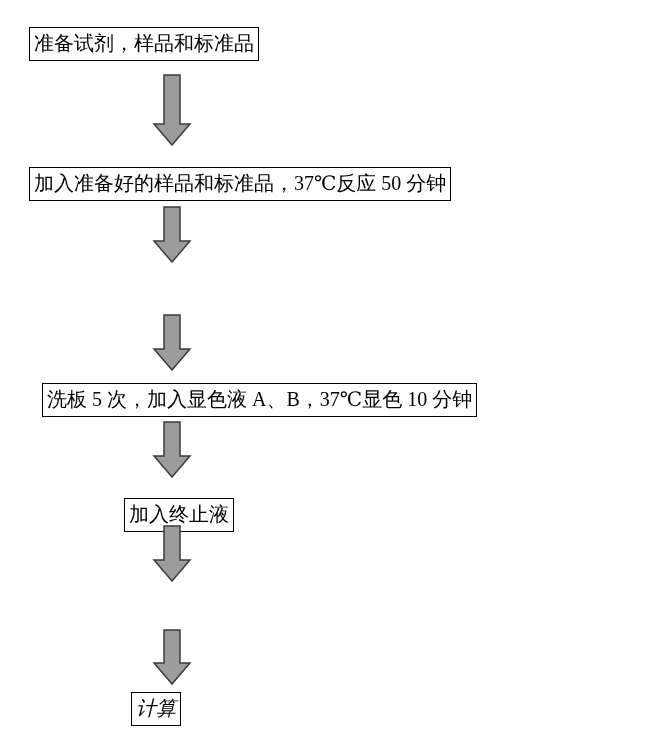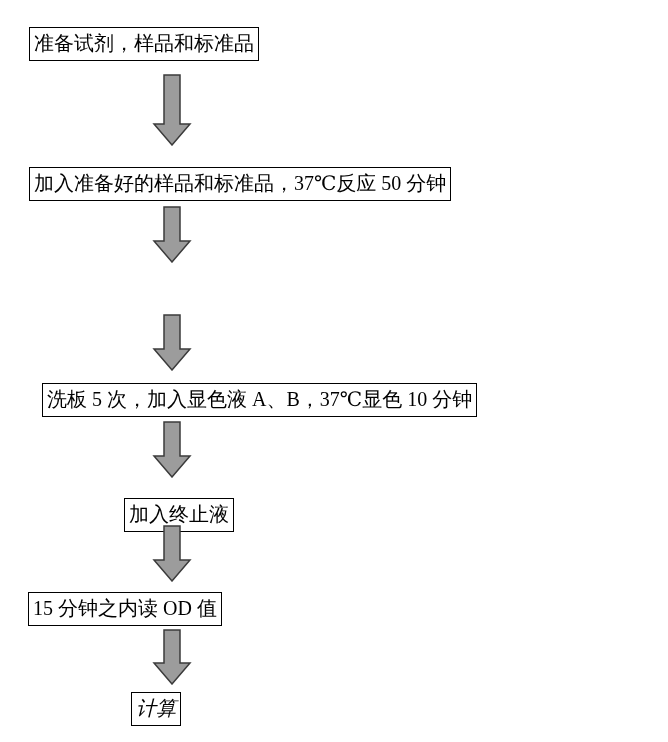--- a/index.html
+++ b/index.html
@@ -76,21 +76,20 @@
   </div>
 
   <div class="flow-box" style="left: 95px; top: 498px; margin-left: 29px;">加入终止液</div>
 
   <div class="flow-arrow" style="left: 152px; top: 525px;">
     <svg width="40" height="57" viewBox="0 0 40 57" xmlns="http://www.w3.org/2000/svg">
       <polygon points="12,1 28,1 28,35 38,35 20,56 2,35 12,35" fill="#9c9c9c"></polygon>
     </svg>
   </div>
 
-  <div class="flow-box" style="left: 28px; top: 592px;">15 分钟之内读 OD 值</div>
 
   <div class="flow-arrow" style="left: 152px; top: 629px;">
     <svg width="40" height="56" viewBox="0 0 40 56" xmlns="http://www.w3.org/2000/svg">
       <polygon points="12,1 28,1 28,34 38,34 20,55 2,34 12,34" fill="#9c9c9c"></polygon>
     </svg>
   </div>
 
   <div class="flow-box" style="left: 131px; top: 692px; font-style: italic;">计算</div>
 
 </div>

